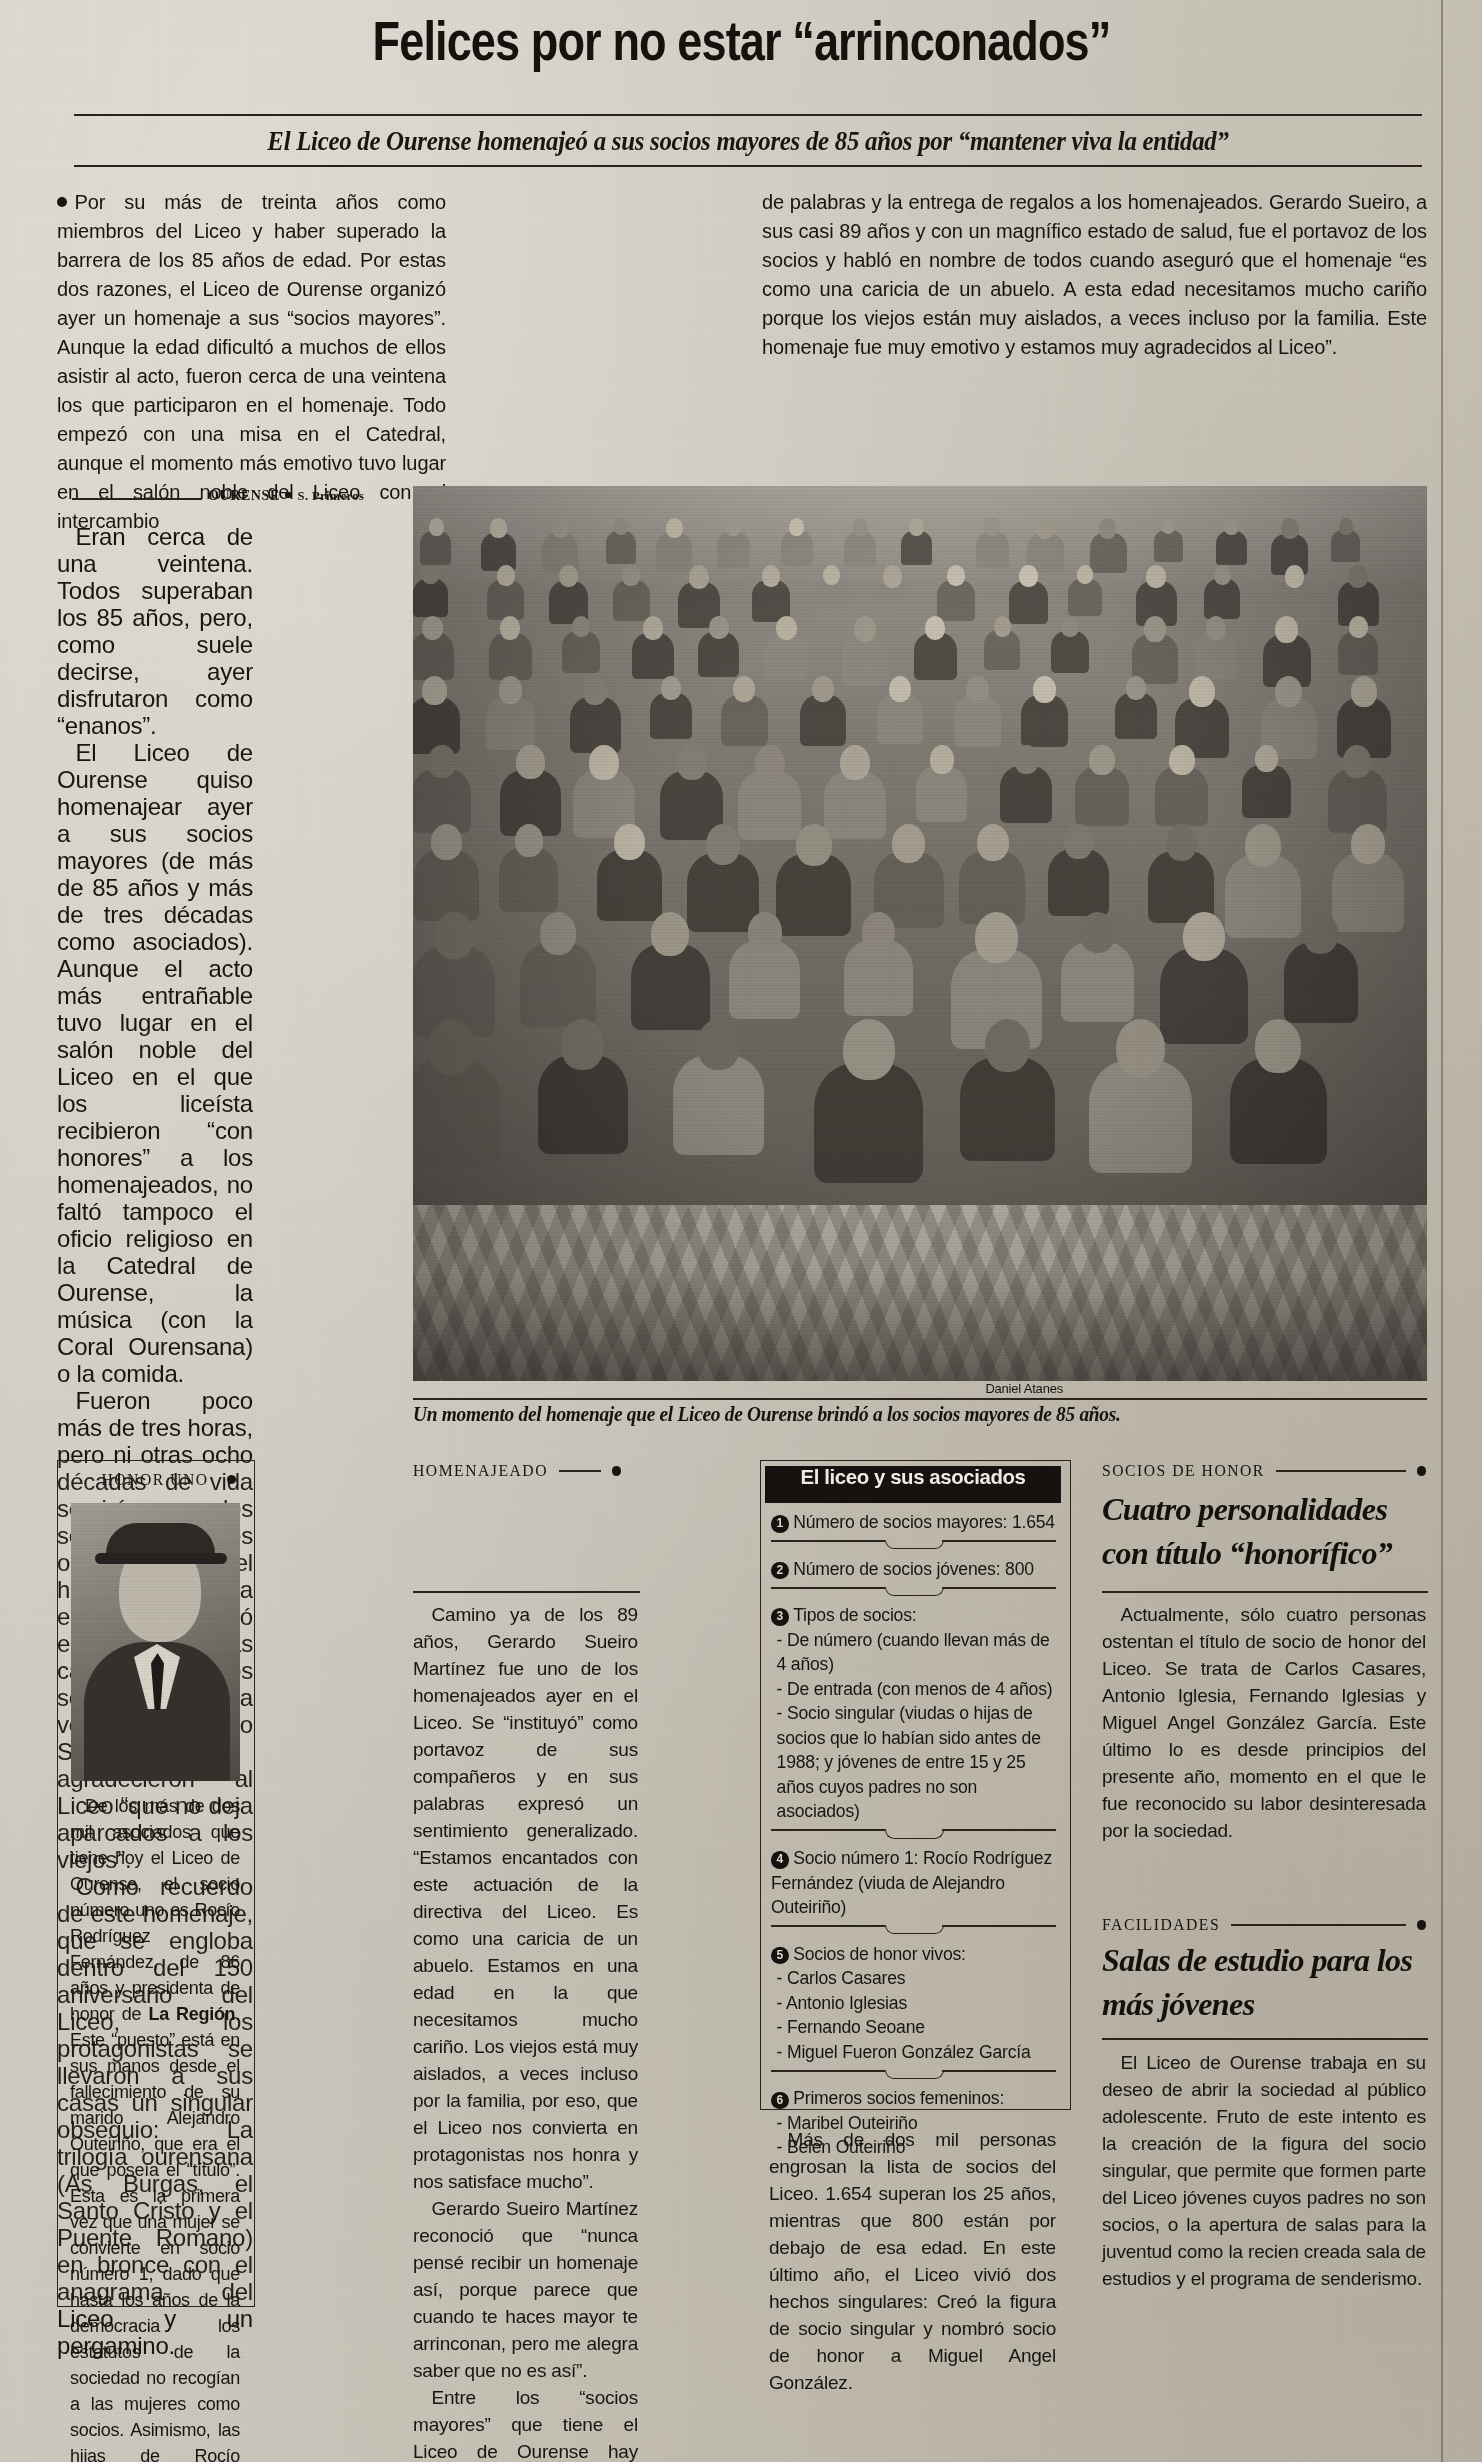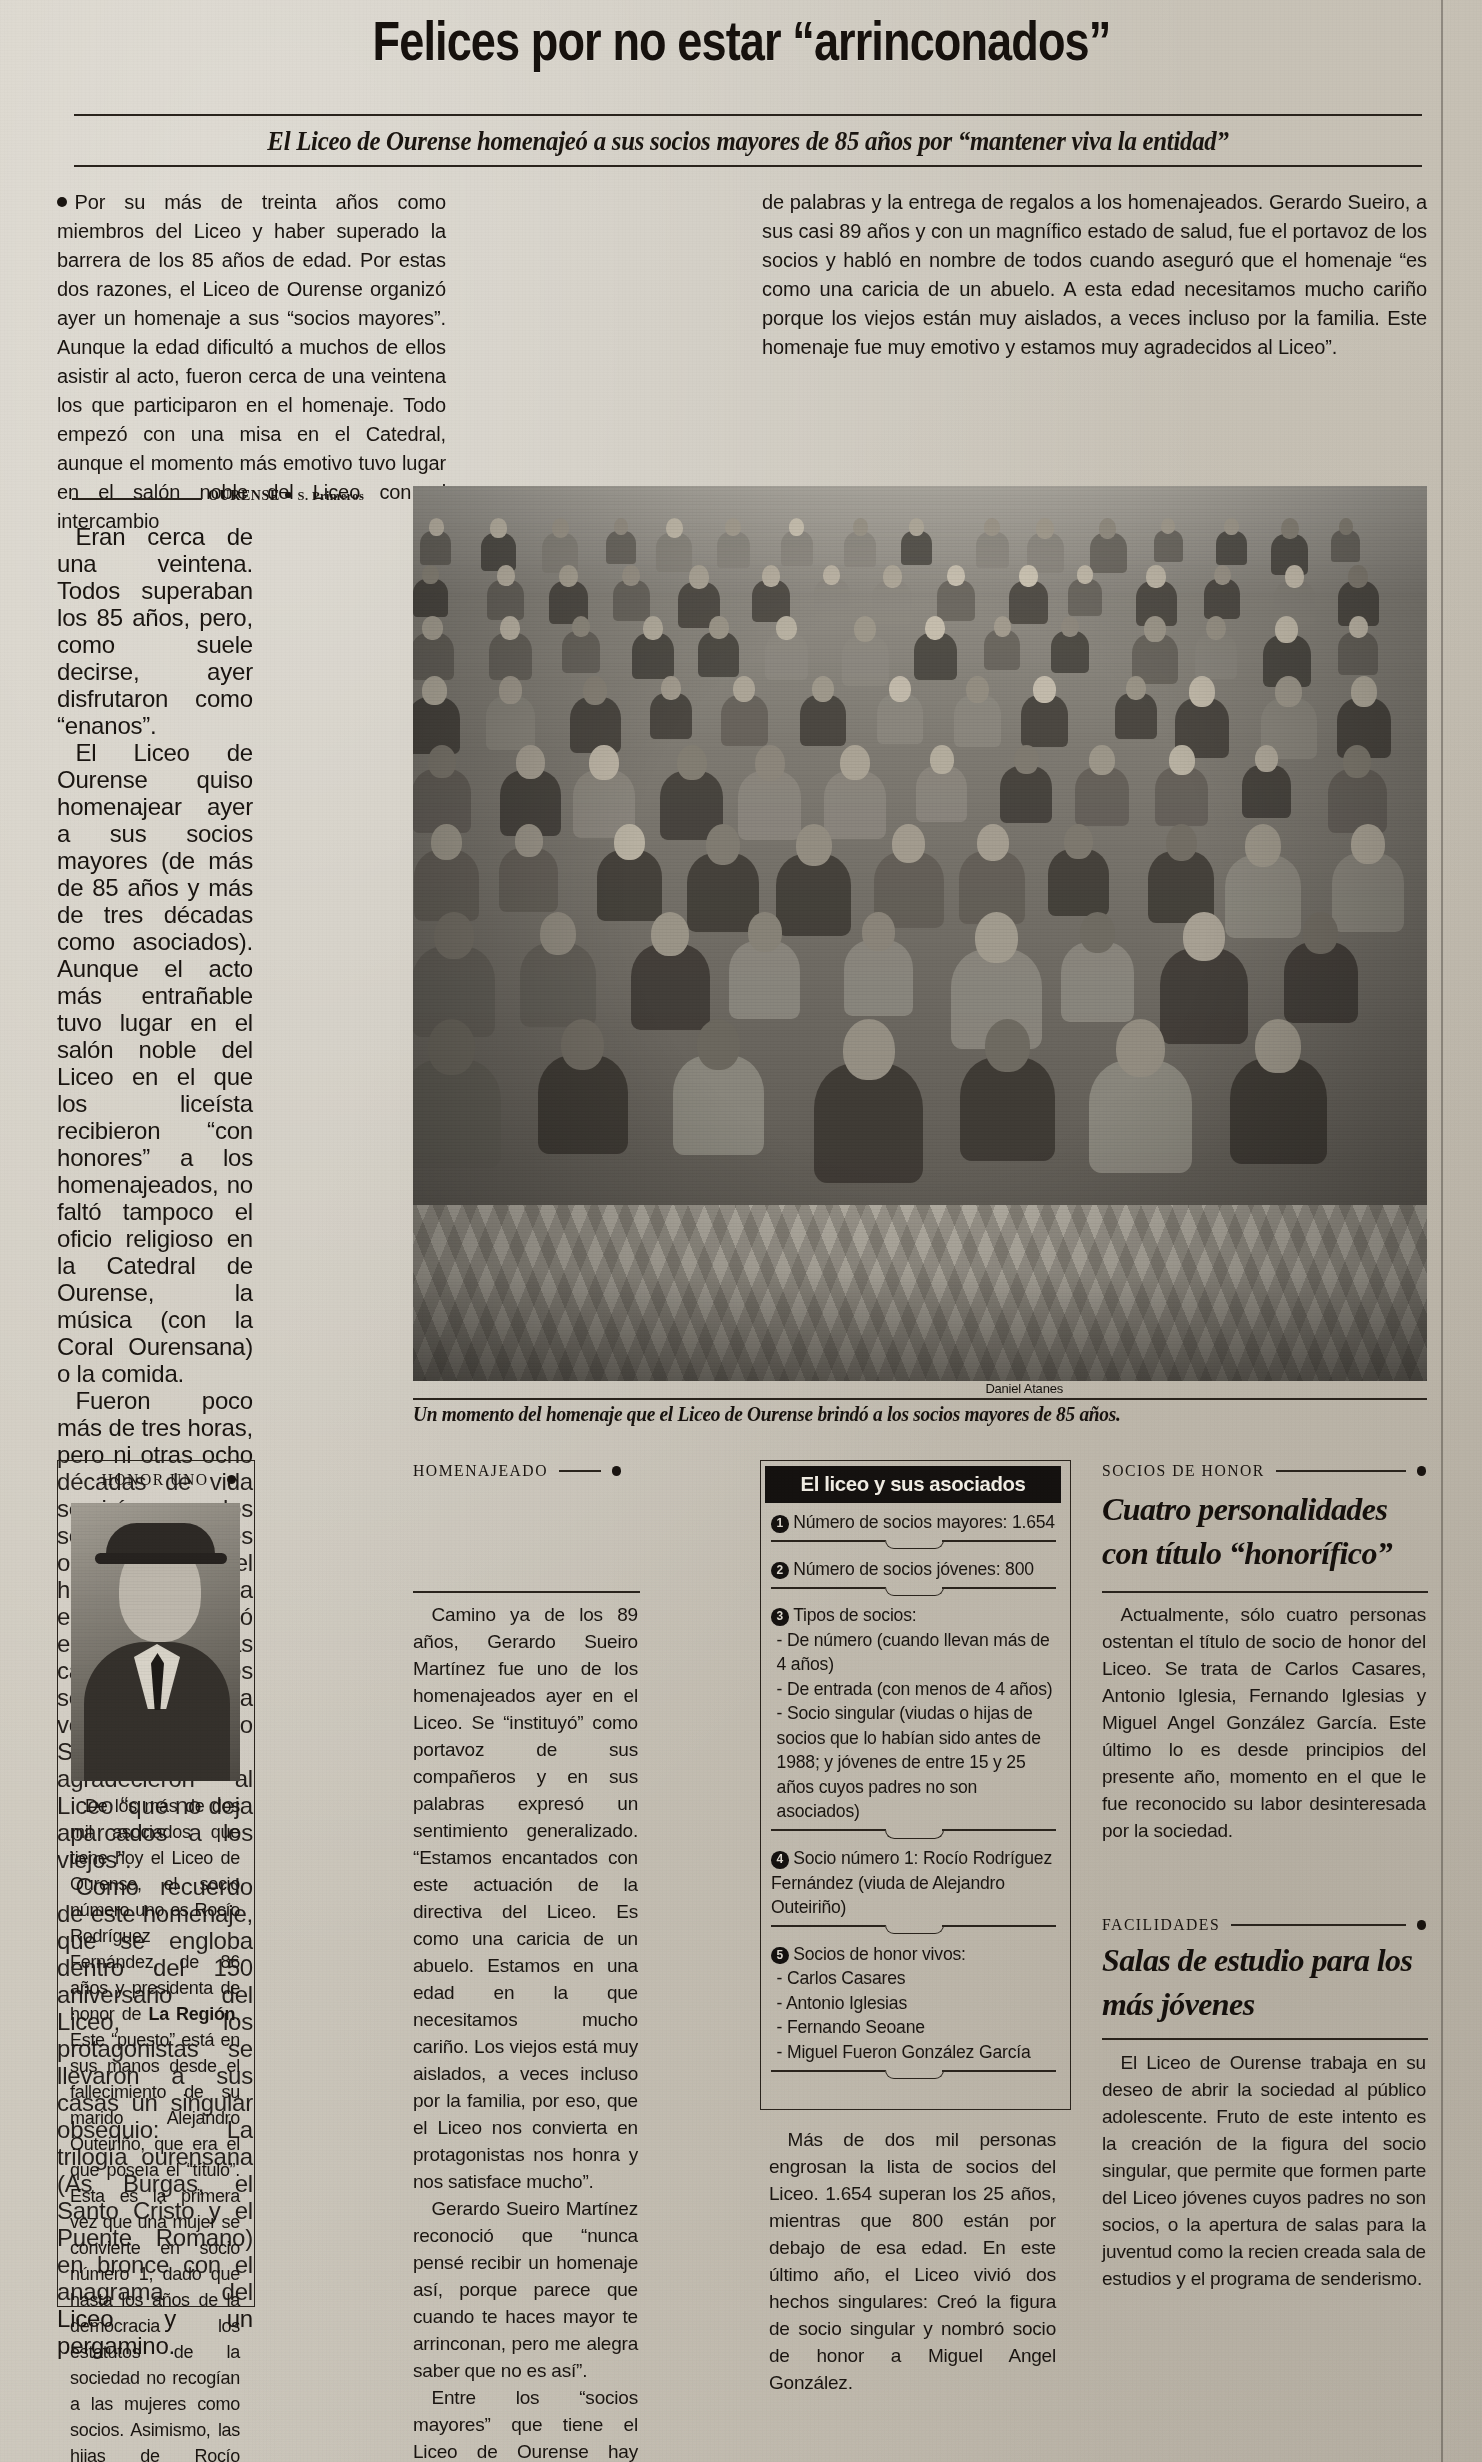--- a/index.html
+++ b/index.html
@@ -154,21 +154,21 @@
 
   
   #hom-kicker{position:absolute;left:413px;top:1462px;width:208px;}
   #hom-subhead{position:absolute;left:413px;top:1487px;width:227px;}
   #hom-rule{position:absolute;left:413px;top:1591px;width:227px;height:1.9px;background:#2a241d;}
   #hom-body{position:absolute;left:413px;top:1601px;width:225px;}
 
   
   #box-head{
     position:absolute;left:765px;top:1466px;width:296px;height:37px;
-    background:#151210;display:flex;align-items:center;justify-content:center;
+    background:#151210;display:flex;align-items:flex-start;justify-content:center;
   }
   #box-head span{
     color:#f0ece3;font-family:"Liberation Sans", sans-serif;
     font-weight:700;font-size:20.4px;letter-spacing:-0.4px;
   }
   #box-outline{position:absolute;left:760px;top:1460px;width:309px;height:648px;border:1.9px solid #2a241d;}
   #box-list{
     position:absolute;left:771px;top:1510px;width:285px;
     font-family:"Liberation Sans", sans-serif;
     font-size:17.6px;line-height:24.5px;color:#1a1511;letter-spacing:-0.2px;
@@ -529,20 +529,21 @@
         <i></i>
       </div>
       <div class="box-item"><span class="box-num">4</span><span>Socio número 1: Rocío Rodríguez Fernández (viuda de Alejandro Outeiriño)</span></div>
       <div class="box-sep">
         <i></i>
       </div>
       <div class="box-item"><span class="box-num">5</span><span>Socios de honor vivos:</span><span class="box-sub">- Carlos Casares</span><span class="box-sub">- Antonio Iglesias</span><span class="box-sub">- Fernando Seoane</span><span class="box-sub">- Miguel Fueron González García</span></div>
       <div class="box-sep">
         <i></i>
       </div>
+      <div class="box-item"><span class="box-num">6</span><span>Primeros socios femeninos:</span><span class="box-sub">- Maribel Outeiriño</span><span class="box-sub">- Belén Outeiriño</span></div>
     </div>
   <div id="box-tail" class="body">
     <p>Más de dos mil personas engrosan la lista de socios del Liceo. 1.654 superan los 25 años, mientras que 800 están por debajo de esa edad. En este último año, el Liceo vivió dos hechos singulares: Creó la figura de socio singular y nombró socio de honor a Miguel Angel González.</p>
   </div>
 
   <div id="soc-kicker" class="kicker-wrap">
     <span class="kicker">SOCIOS DE HONOR</span>
     <span class="kicker-rule"></span>
     <span class="kicker-dot"></span>
   </div>

